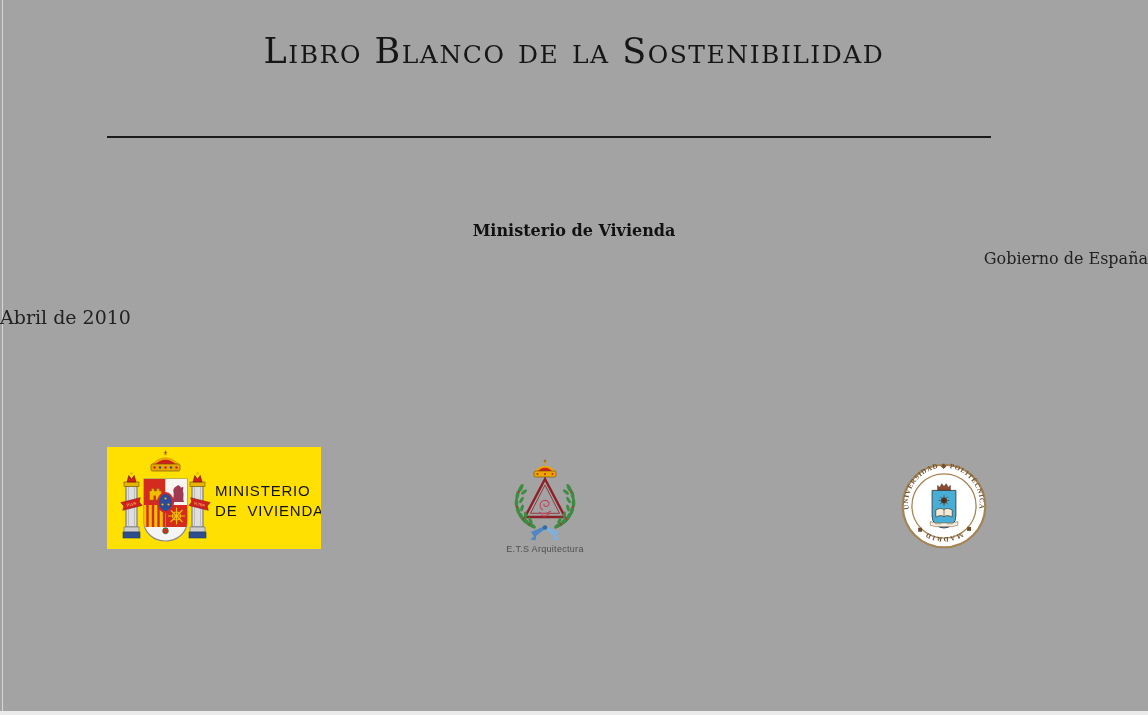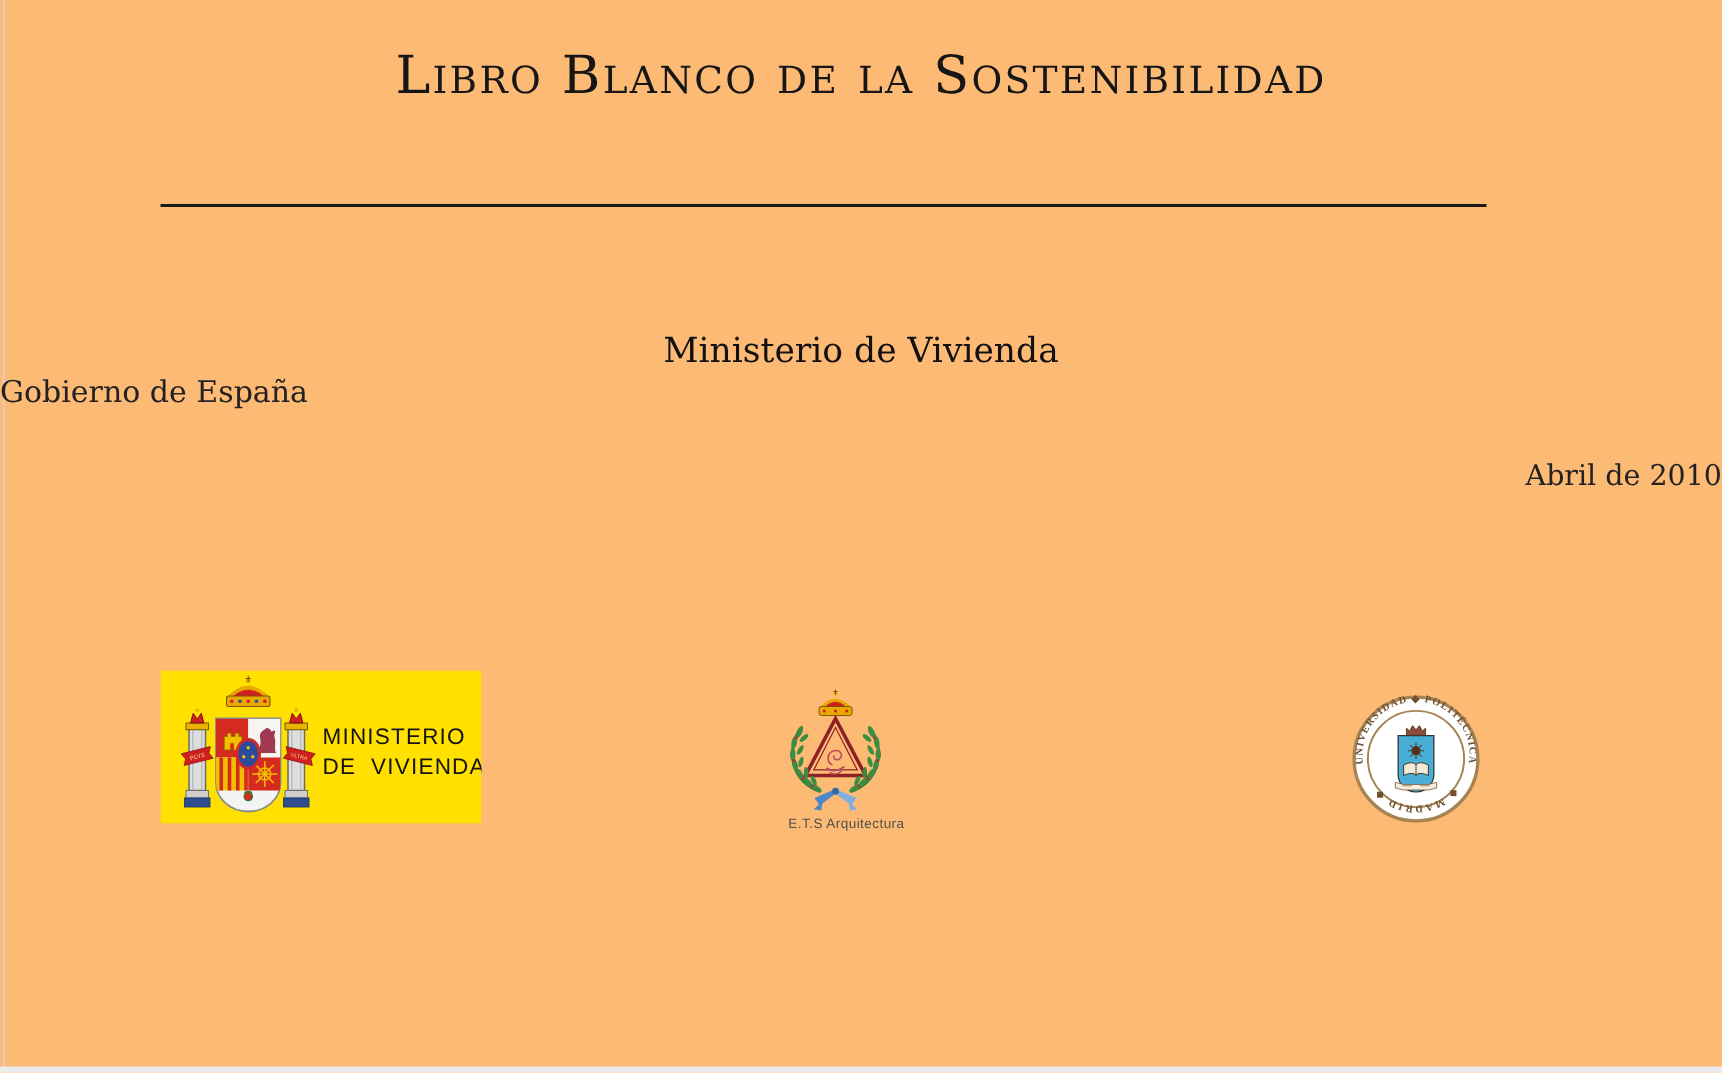--- a/index.html
+++ b/index.html
@@ -1,19 +1,19 @@
 <!DOCTYPE html>
 <html><head>
 <meta charset="utf-8">
 <style>
   html,body{margin:0;padding:0;background:#fff;}
   .page{
     position:relative;
     width:1148px;height:715px;
-    background:#fdba74;
+    background:#a3a3a3;
     overflow:hidden;
     font-family:"DejaVu Serif", serif;
     color:#1b1b1b;
   }
   .page-left-edge{
     position:absolute;left:2px;top:0;bottom:0;width:1px;background:#d6d6d6;
   }
   .page-bottom-edge{
     position:absolute;left:0;right:0;bottom:0;height:4px;background:#ebebeb;
   }
@@ -24,32 +24,32 @@
     font-size:35px;
     line-height:48px;
     letter-spacing:1.5px;
     color:#161616;
   }
   .title-rule{
     position:absolute;top:136px;left:107px;width:884px;height:2px;background:#1a1a1a;
   }
   .publisher{
     position:absolute;top:221px;left:0;width:100%;text-align:center;
-    font-weight:normal;font-size:23px;color:#111;
+    font-weight:bold;font-size:16px;color:#111;
   }
   .government{
-    position:absolute;top:249px;left:0;width:100%;text-align:left;
-    font-size:20px;color:#222;
+    position:absolute;top:249px;left:0;width:100%;text-align:right;
+    font-size:16px;color:#222;
   }
   .pub-date{
-    position:absolute;top:306px;left:0;width:100%;text-align:right;
+    position:absolute;top:306px;left:0;width:100%;text-align:left;
     font-size:19px;color:#222;
   }
   .logo-ministerio{position:absolute;left:107px;top:447px;width:214px;height:102px;border-radius:31px;}
-  .logo-etsa{position:absolute;left:511px;top:459px;width:92px;text-align:right;}
+  .logo-etsa{position:absolute;left:499px;top:459px;width:92px;text-align:center;}
   .logo-etsa .caption{
     margin-top:1px;
     font-family:"Liberation Sans", sans-serif;
     font-size:9px;color:#4f4f4f;letter-spacing:.3px;
   }
   .logo-upm{position:absolute;left:900px;top:462px;width:88px;height:88px;}
   svg{display:block;}
   .min-label{
     font-family:"Liberation Sans", sans-serif;
     font-size:15px;

